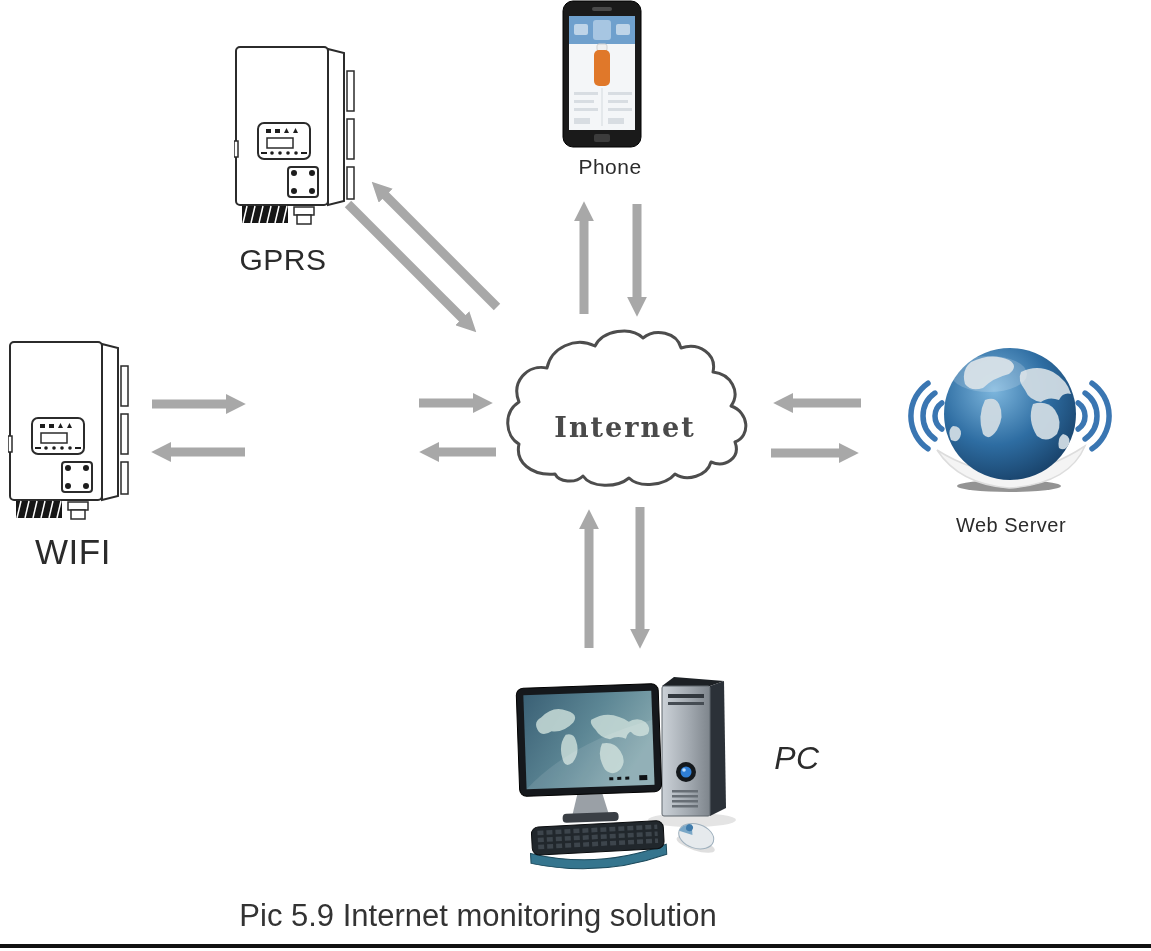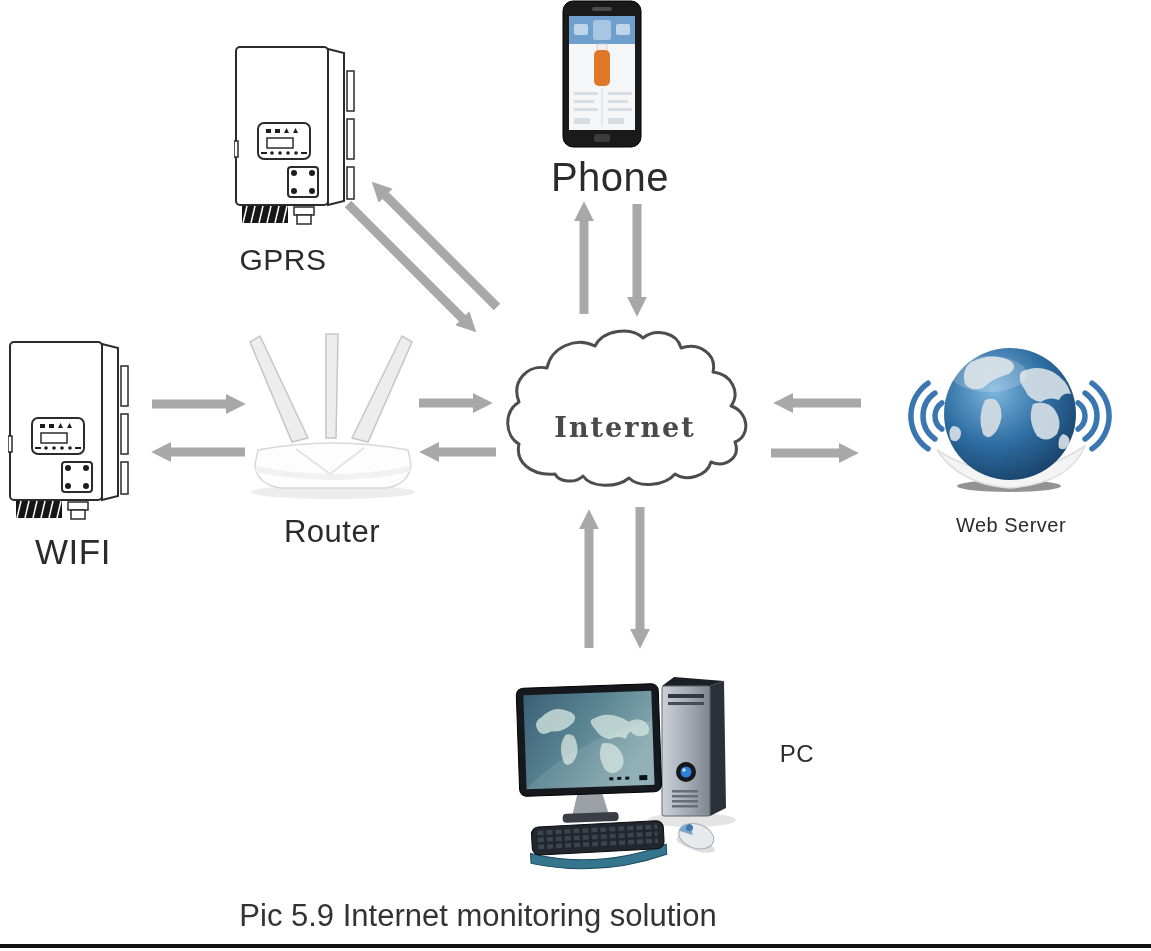--- a/index.html
+++ b/index.html
@@ -156,37 +156,23 @@
           <rect x="46" y="92" width="24" height="3"></rect>
         <rect x="12" y="100" width="20" height="3"></rect>
           <rect x="46" y="100" width="20" height="3"></rect>
         <rect x="12" y="108" width="24" height="3"></rect>
           <rect x="46" y="108" width="24" height="3"></rect>
         <rect x="12" y="118" width="16" height="6"></rect>
           <rect x="46" y="118" width="16" height="6"></rect>
       </g>
       <rect x="32" y="134" width="16" height="8" rx="2" fill="#3c3c3c"></rect>
     </svg>
-    <div class="node-label" style="left:48px;top:155px;font-size:40px;">Phone</div>
-  </div>
-
-  <div class="node" style="left:238px;top:332px;">
-    <svg width="185" height="172" viewBox="0 0 185 172">
-      <g fill="#ededed" stroke="#c6c6c6" stroke-width="1.5">
-        <polygon points="12,10 22,4 70,106 54,110"></polygon>
-        <polygon points="88,2 100,2 98,106 88,106"></polygon>
-        <polygon points="164,4 174,10 130,110 114,106"></polygon>
-      </g>
-      <ellipse cx="95" cy="160" rx="82" ry="7" fill="#ededed"></ellipse>
-      <path d="M20,118 Q95,104 170,118 L173,132 Q172,152 148,156 L42,156 Q18,152 17,132 Z" fill="#fdfdfd" stroke="#d8d8d8" stroke-width="1.5"></path>
-      <path d="M58,117 L92,142 L126,116" fill="none" stroke="#e4e4e4" stroke-width="2"></path>
-      <path d="M18,134 Q95,150 172,134 L172,140 Q95,156 18,140 Z" fill="#f1f1f1"></path>
-    </svg>
-    <div class="node-label" style="left:94px;top:182px;font-size:31px;">Router</div>
-  </div>
+    <div class="node-label" style="left:48px;top:155px;font-size:21px;">Phone</div>
+  </div>
+
 
   <div class="node" style="left:503px;top:324px;">
     <svg width="258" height="170" viewBox="0 0 258 170">
       <path d="M52,150 C28,152 12,138 16,120 C2,112 0,88 16,78 C8,58 24,40 44,44
                C48,24 72,12 92,22 C100,6 128,2 140,14 C152,4 174,8 178,24
                C196,18 214,30 210,48 C228,50 238,68 228,82 C246,88 248,112 232,118
                C238,134 222,144 208,138 C204,152 184,158 172,150 C162,162 136,164 126,154
                C114,164 88,164 80,152 C72,160 56,158 52,150 Z" fill="#ffffff" stroke="#4d4d4d" stroke-width="3" stroke-linejoin="round"></path>
       <text x="122" y="113" text-anchor="middle" font-family="'DejaVu Serif',serif" font-size="27" font-weight="bold" letter-spacing="2" fill="#4a4a4a">Internet</text>
     </svg>
@@ -289,19 +275,19 @@
         </g>
       </g>
 
       <g transform="rotate(18 185 168)">
         <ellipse cx="187" cy="172" rx="20" ry="6" fill="#c9c9c9" opacity="0.6"></ellipse>
         <ellipse cx="185" cy="164" rx="18" ry="12" fill="#e6eaed" stroke="#9fb0bd"></ellipse>
         <path d="M167,164 a18,12 0 0 1 10,-10 l4,10 z" fill="#7aa7c7"></path>
         <circle cx="176" cy="158" r="3.5" fill="#3f7bab"></circle>
       </g>
     </svg>
-    <div class="node-label" style="left:287px;top:68px;font-size:24px;">PC</div>
+    <div class="node-label" style="left:287px;top:68px;font-size:32px;font-style:italic;">PC</div>
   </div>
 
   <div id="caption">Pic 5.9 Internet monitoring solution</div>
   <div id="bottom-rule"></div>
 
 </div>
 
 </body></html>

